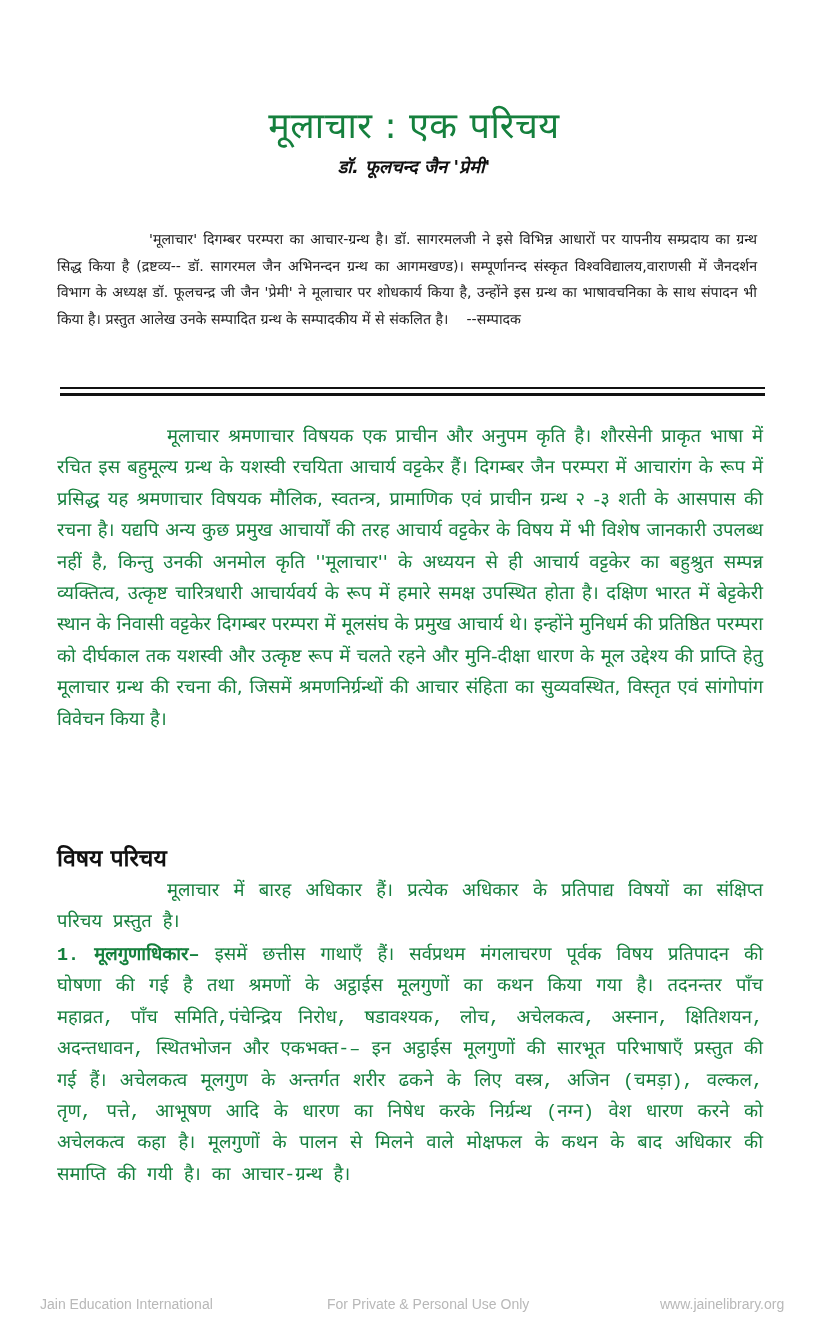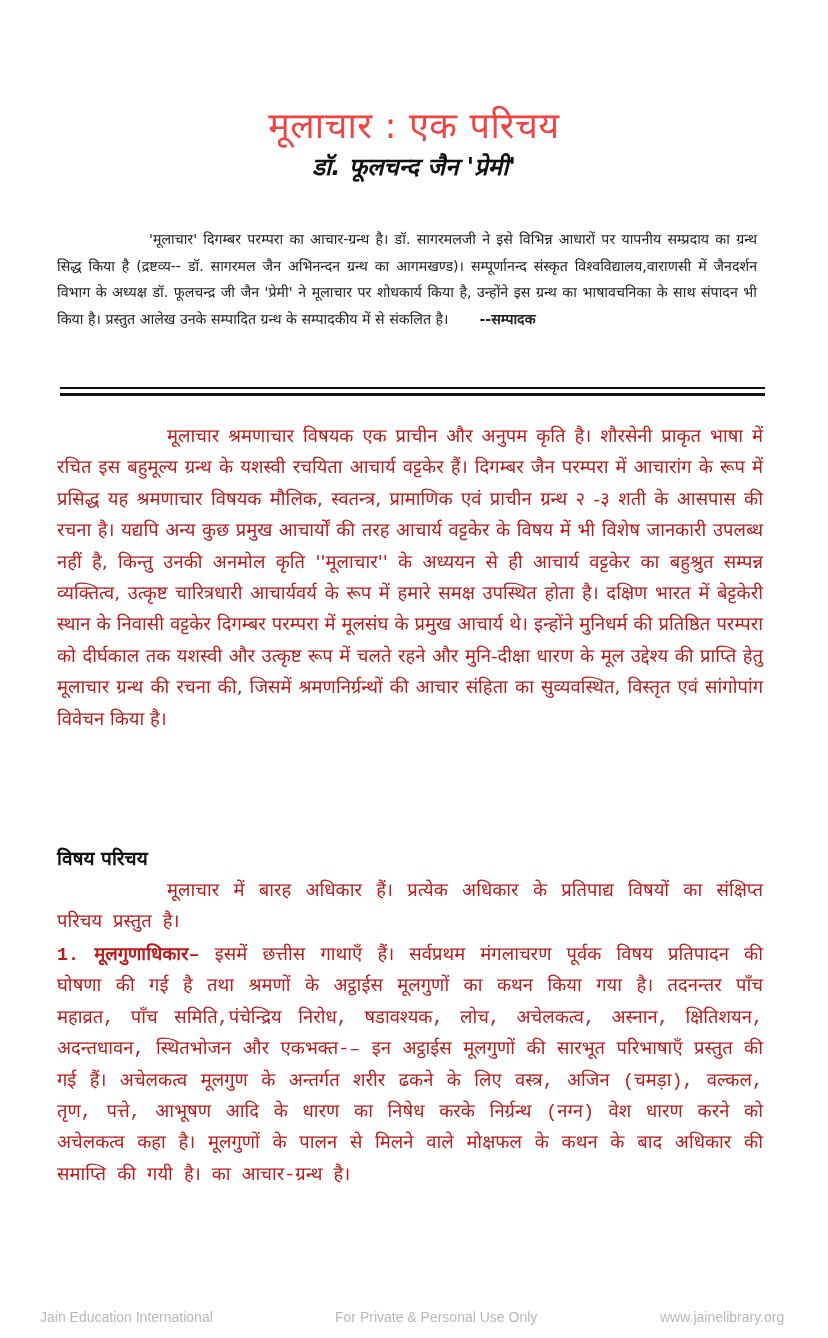--- a/index.html
+++ b/index.html
@@ -3,57 +3,57 @@
   <meta charset="utf-8">
   <style>
     html, body { margin: 0; padding: 0; }
     body {
       width: 828px; height: 1338px; background: #ffffff; position: relative; overflow: hidden;
       font-family: "DejaVu Sans", sans-serif; color: #111;
     }
     .title {
       position: absolute; top: 104px; left: 0; width: 828px; text-align: center;
       font-family: "DejaVu Sans", sans-serif; font-size: 36px; font-weight: normal; letter-spacing: 0.5px;
-      line-height: 44px; color: #ef4444;
+      line-height: 44px; color: #15803d;
     }
     .author {
       position: absolute; top: 154px; left: 0; width: 828px; text-align: center;
-      font-size: 24px; font-style: italic; font-weight: bold; color: #111; line-height: 26px;
+      font-size: 18px; font-style: italic; font-weight: bold; color: #111; line-height: 26px;
     }
     .editor-note {
       position: absolute; top: 226px; left: 57px; width: 700px;
       font-size: 14.2px; line-height: 26.5px; color: #222; text-align: justify;
     }
     .editor-note .indent { display: inline-block; width: 92px; }
-    .editor-note .sig { font-weight: bold; margin-left: 31px; }
+    .editor-note .sig { font-weight: normal; margin-left: 18px; }
     .rule {
       position: absolute; left: 60px; width: 705px; background: #111;
     }
     .rule.r1 { top: 387px; height: 2px; }
     .rule.r2 { top: 393px; height: 3px; }
     .body-text {
       position: absolute; left: 57px; width: 706px;
-      font-size: 18.4px; line-height: 31.4px; color: #b91c1c; text-align: justify;
+      font-size: 18.4px; line-height: 31.4px; color: #15803d; text-align: justify;
     }
     .p1 { top: 420px; }
     .p1 .indent { display: inline-block; width: 110px; }
     .heading {
-      position: absolute; top: 844px; left: 57px; font-size: 19px; font-weight: bold; line-height: 28px;
+      position: absolute; top: 844px; left: 57px; font-size: 23px; font-weight: bold; line-height: 28px;
     }
     .p2 { top: 876px; font-family: Liberation Mono, monospace; }
     .p2 .indent { display: inline-block; width: 110px; }
     .p3 { top: 940px; font-family: Liberation Mono, monospace; }
     .p3 .lead { font-weight: bold; }
     .footer {
       position: absolute; top: 1296px; left: 0; width: 828px; height: 24px;
       font-family: "Liberation Sans", sans-serif; font-size: 14px; color: #b8b8b8;
     }
-    .footer span { position: absolute; top: 0; white-space: nowrap; margin-top: 13px; }
+    .footer span { position: absolute; top: 0; white-space: nowrap; }
     .f1 { left: 40px; }
-    .f2 { left: 335px; }
+    .f2 { left: 327px; }
     .f3 { left: 660px; }
   </style>
 </head>
 <body>
 
 <div class="title">मूलाचार : एक परिचय</div>
 <div class="author">डॉ. फूलचन्द जैन 'प्रेमी'</div>
 
 <div class="editor-note">
   <span class="indent"></span><span>'मूलाचार' दिगम्बर परम्परा का आचार-ग्रन्थ है। डॉ. सागरमलजी ने इसे विभिन्न आधारों पर यापनीय सम्प्रदाय का ग्रन्थ सिद्ध किया है (द्रष्टव्य-- डॉ. सागरमल जैन अभिनन्दन ग्रन्थ का आगमखण्ड)। सम्पूर्णानन्द संस्कृत विश्वविद्यालय,वाराणसी में जैनदर्शन विभाग के अध्यक्ष डॉ. फूलचन्द्र जी जैन 'प्रेमी' ने मूलाचार पर शोधकार्य किया है, उन्होंने इस ग्रन्थ का भाषावचनिका के साथ संपादन भी किया है। प्रस्तुत आलेख उनके सम्पादित ग्रन्थ के सम्पादकीय में से संकलित है।</span><span class="sig">--सम्पादक</span>

